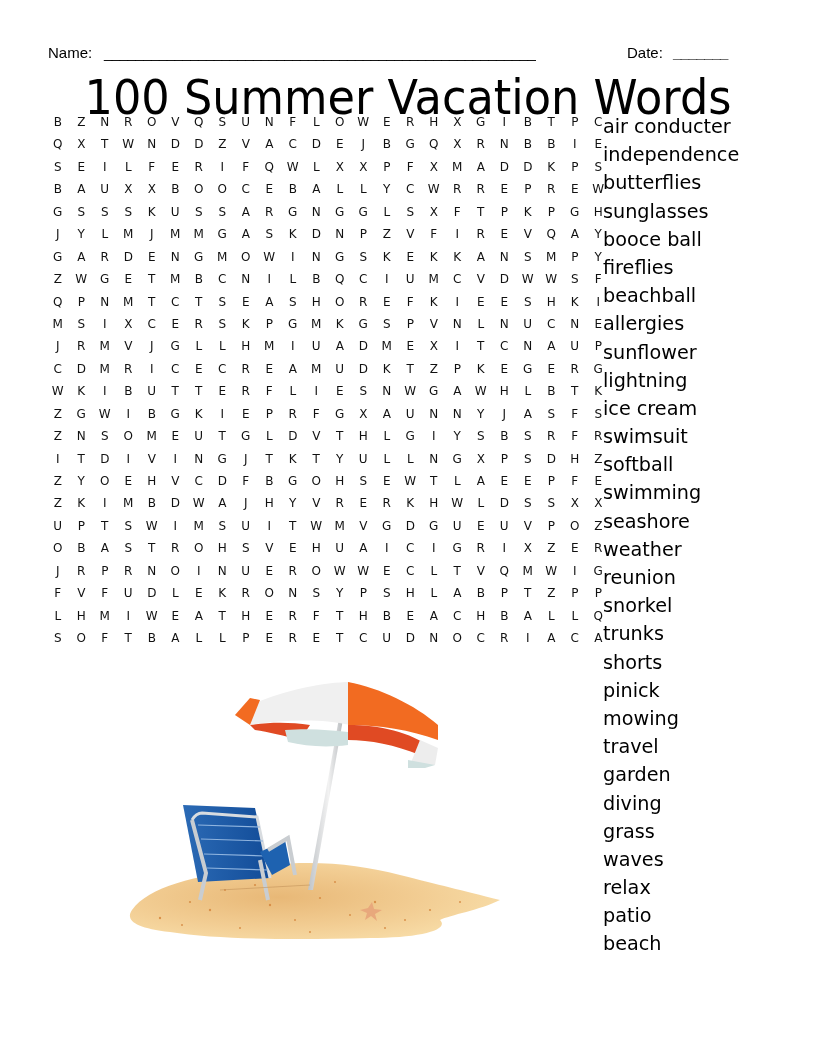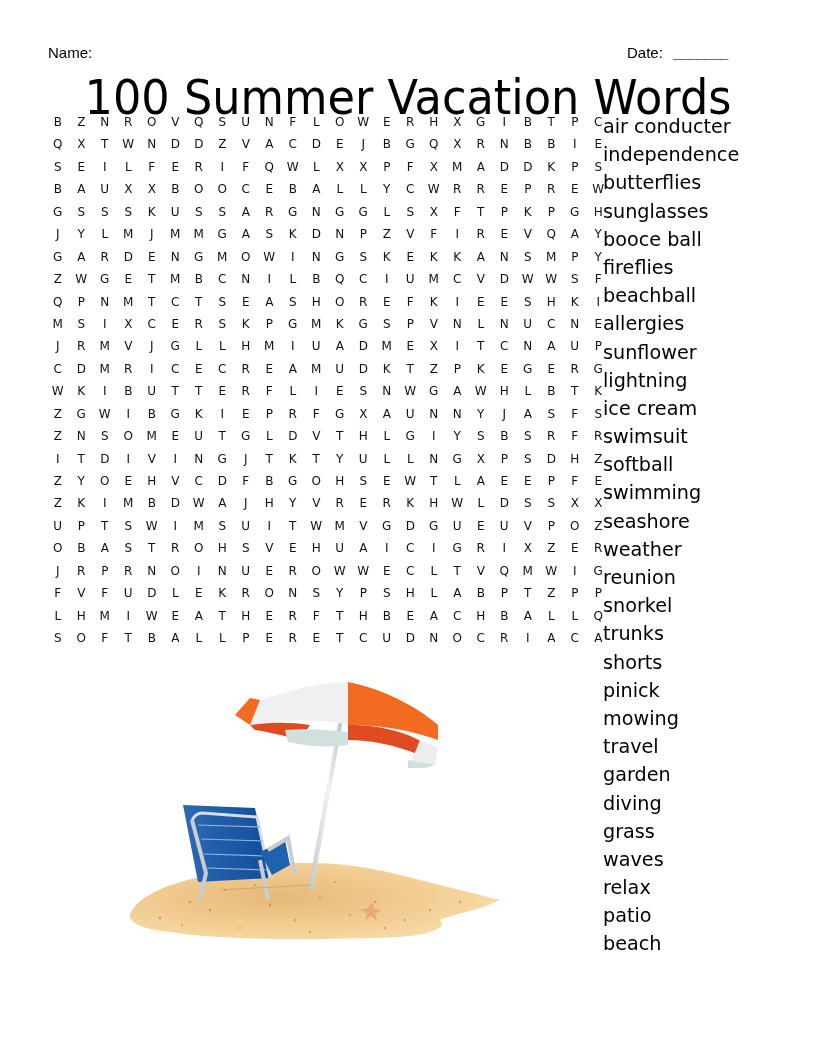--- a/index.html
+++ b/index.html
@@ -15,20 +15,21 @@
   .cell { width:23.5px; text-align:center; font-family:"DejaVu Sans", sans-serif; font-size:12px; line-height:22px; color:#111; }
   .word-list { position:absolute; left:603px; top:112px; }
   .word { font-family:"DejaVu Sans", sans-serif; font-size:20px; line-height:28.2px; height:28.2px; white-space:nowrap; transform:scaleX(0.96); transform-origin:left; }
   .illustration { position:absolute; left:120px; top:670px; width:400px; height:290px; }
 </style>
 </head>
 <body>
 
 <div class="header-line">
   <span class="name-label">Name:</span>
+  <span class="name-blank">_______________________________________________________</span>
   <span class="date-label">Date:</span>
   <span class="date-blank">_______</span>
 </div>
 
 <h1 class="title">100 Summer Vacation Words</h1>
 
 <div class="grid" id="grid">
     <div class="grid-row">
       <span class="cell">B</span>
       <span class="cell">Z</span>

